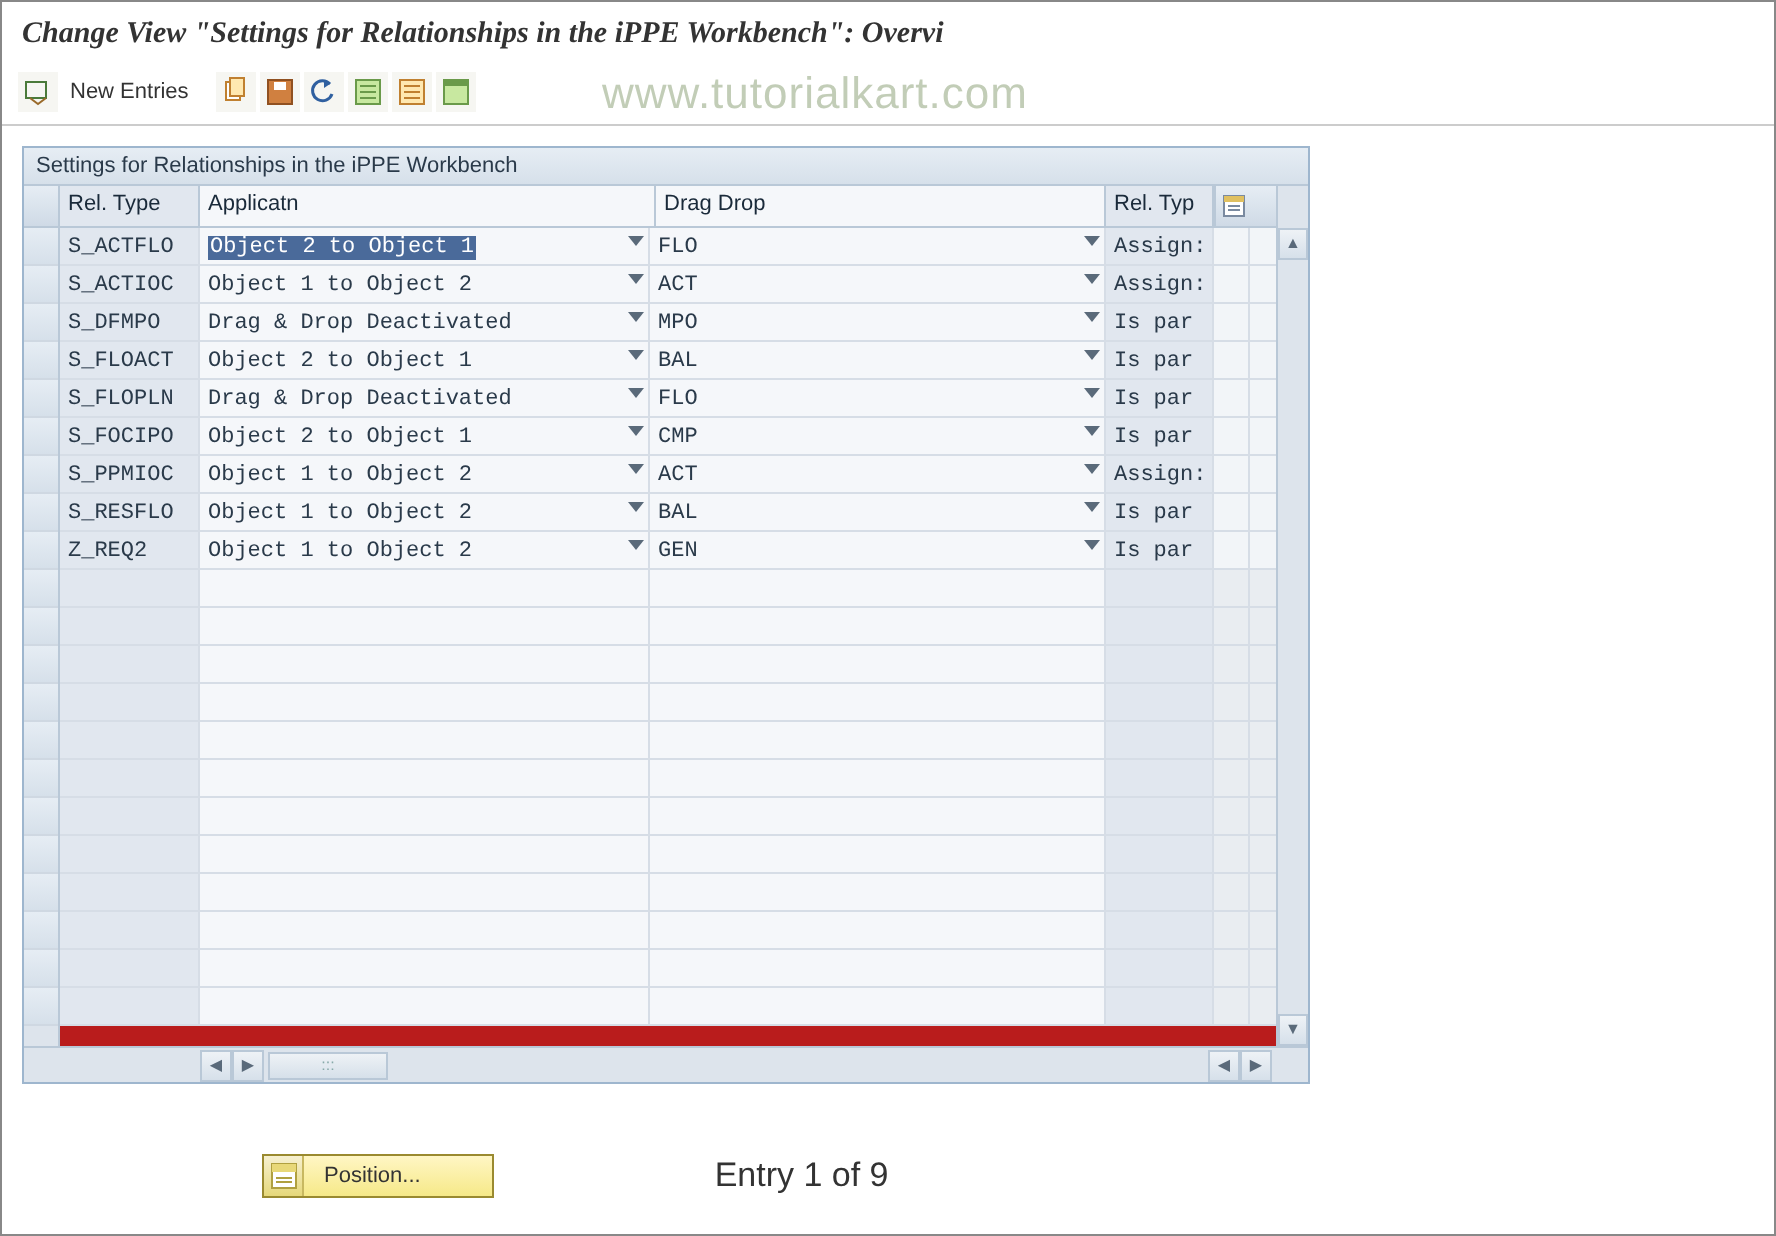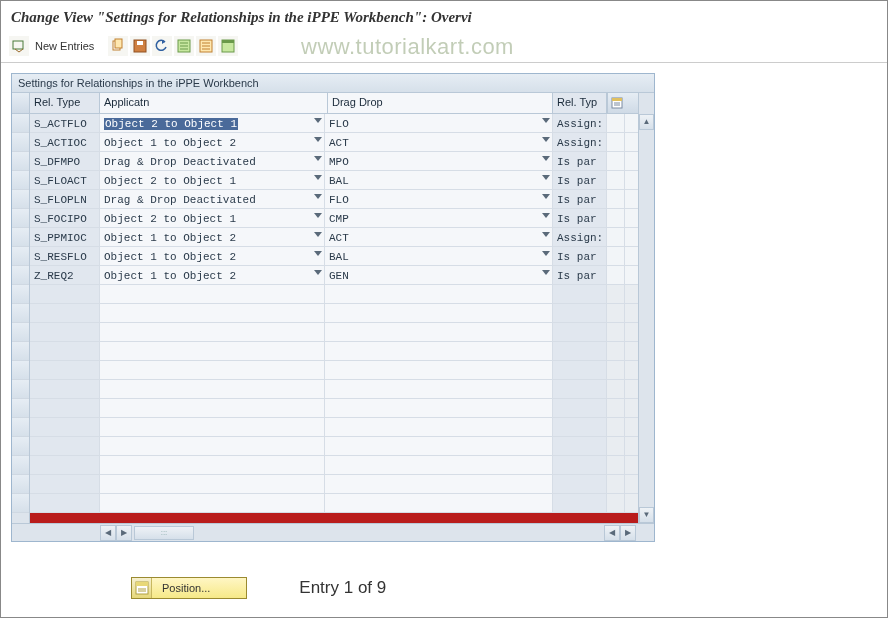--- a/index.html
+++ b/index.html
@@ -201,21 +201,21 @@
       display:inline-flex;align-items:center;justify-content:center;
       cursor:pointer;
     }
     .footer {
       position:absolute;
       left:0; right:0;
       bottom: 18px;
       display:flex;
       align-items:center;
       padding-left: 130px;
-      gap: 52px;
+      gap: 110px;
     }
     .pos-btn {
       display:flex;
       align-items:center;
       border:1px solid #9a8a30;
       background: linear-gradient(#fff6c4,#f6e988);
       height:22px;
       cursor:pointer;
     }
     .pos-btn .pb-icon {

